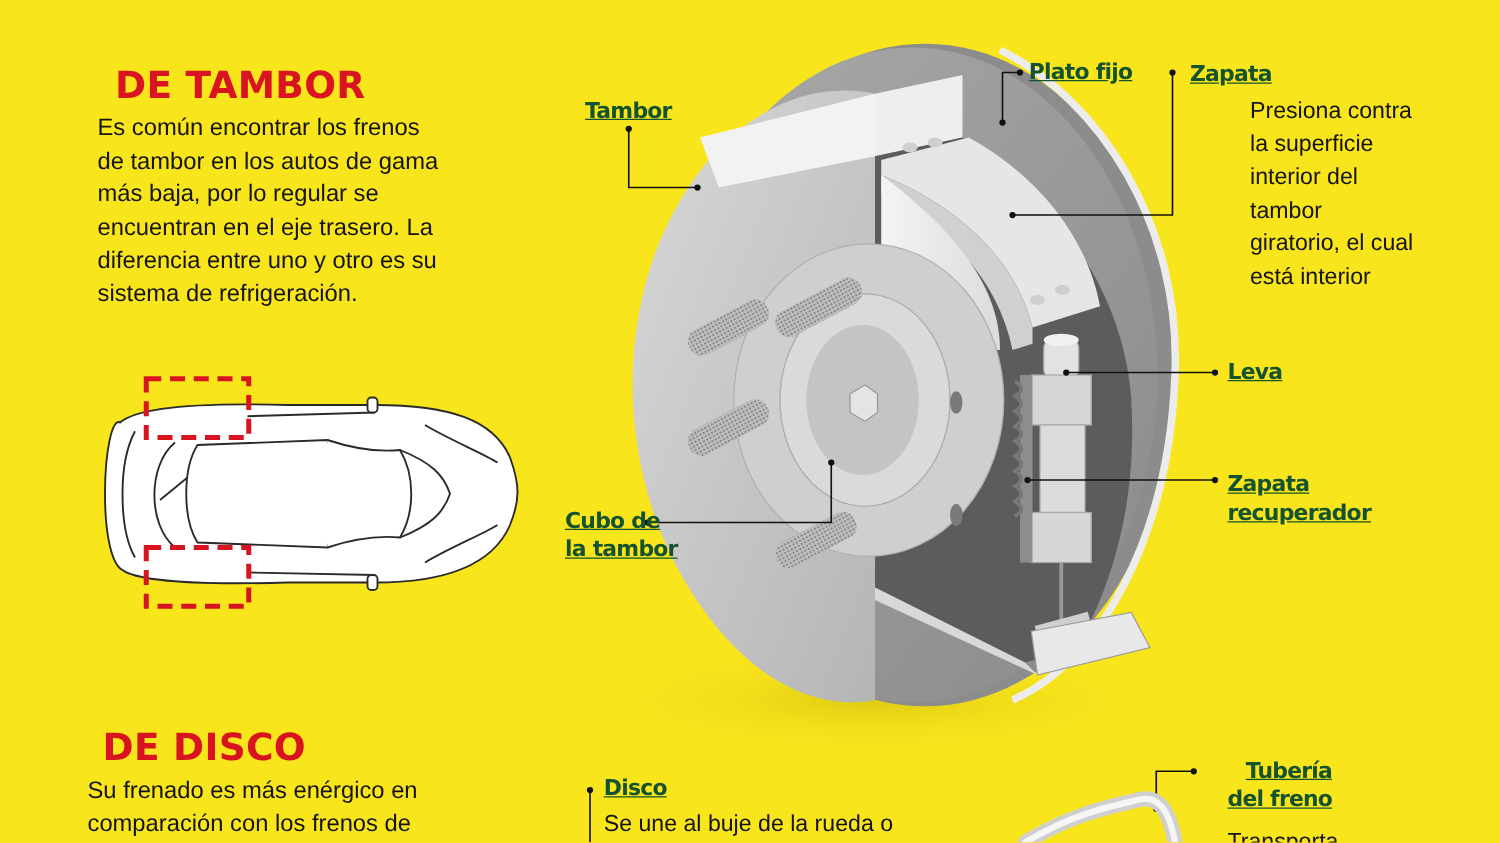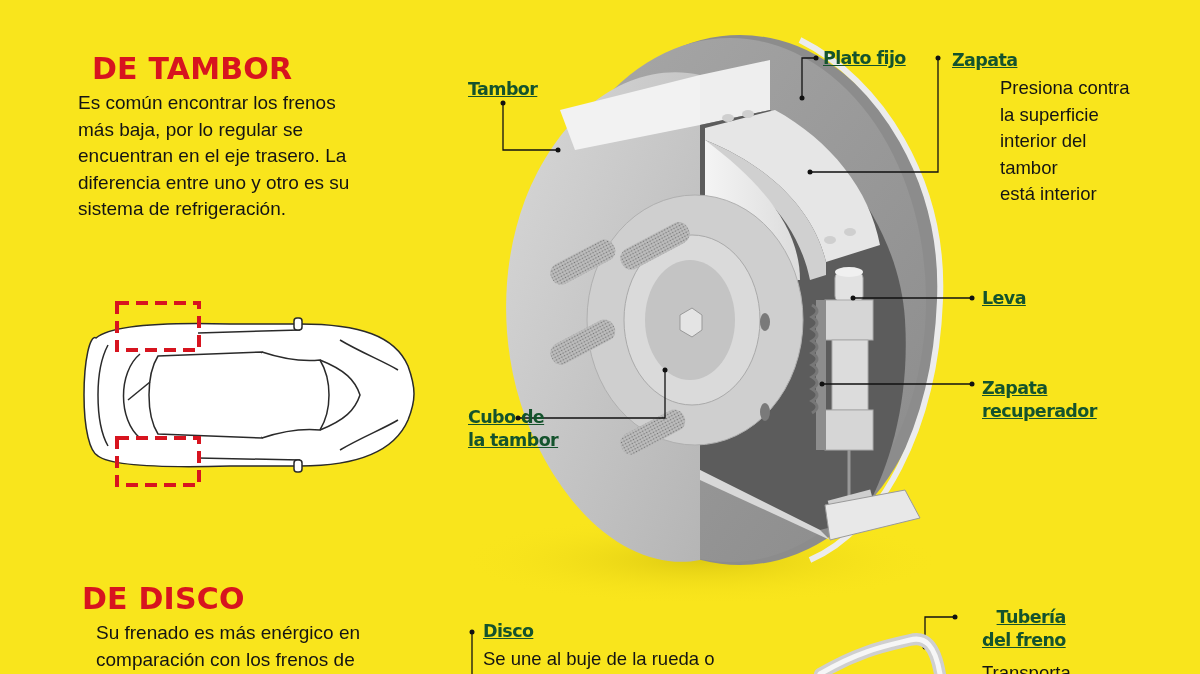--- a/index.html
+++ b/index.html
@@ -31,20 +31,21 @@
   .desc span { display:block; }
   svg { position:absolute; left:0; top:0; }
 </style>
 </head>
 <body>
 
 <h2 class="section-title" style="left:80px; top:42px;">DE TAMBOR</h2>
 
 <div class="body-text" style="left:78px; top:90px;">
   <span>Es común encontrar los frenos</span>
+  <span>de tambor en los autos de gama</span>
   <span>más baja, por lo regular se</span>
   <span>encuentran en el eje trasero. La</span>
   <span>diferencia entre uno y otro es su</span>
   <span>sistema de refrigeración.</span>
 </div>
 
 <svg width="1200" height="674" viewBox="0 0 1200 674">
   <g fill="#ffffff" stroke="#2a2a2a" stroke-width="1.5">
     <path d="M96,338 C90,334 84,360 84,395 C84,430 90,452 98,456 C110,465 160,468 230,466 L300,466 C360,466 395,450 408,420 C416,400 416,388 408,366 C395,336 360,324 300,324 L230,324 C160,322 110,326 96,338 Z"></path>
     <path d="M108,345 C100,360 98,380 98,395 C98,412 100,432 108,446" fill="none"></path>
@@ -193,35 +194,36 @@
 
 <div class="label" style="left:468px; top:78px;">Tambor</div>
 <div class="label" style="left:823px; top:47px;">Plato fijo</div>
 
 <div class="label" style="left:952px; top:49px;">Zapata</div>
 <div class="desc" style="left:952px; top:75px;margin-left:48px;">
   <span>Presiona contra</span>
   <span>la superficie</span>
   <span>interior del</span>
   <span>tambor</span>
+  <span>giratorio, el cual</span>
   <span>está interior</span>
 </div>
 
 <div class="label" style="left:982px; top:287px;">Leva</div>
 <div class="label" style="left:982px; top:377px;">
   <span>Zapata</span>
   <span>recuperador</span>
 </div>
-<div class="label" style="left:468px; top:406px;">
+<div class="label" style="left:452px; top:406px;">
   <span>Cubo de</span>
   <span>la tambor</span>
 </div>
 
 <h2 class="section-title" style="left:70px; top:572px;">DE DISCO</h2>
-<div class="body-text" style="left:70px; top:620px;margin-left:26px;">
+<div class="body-text" style="left:70px; top:620px;">
   <span>Su frenado es más enérgico en</span>
   <span>comparación con los frenos de</span>
 </div>
 
 <div class="label" style="left:483px; top:620px;">Disco</div>
 <div class="desc" style="left:483px; top:646px;">
   <span>Se une al buje de la rueda o</span>
 </div>
 
 <div class="label" style="left:982px; top:606px;text-align:right;">

